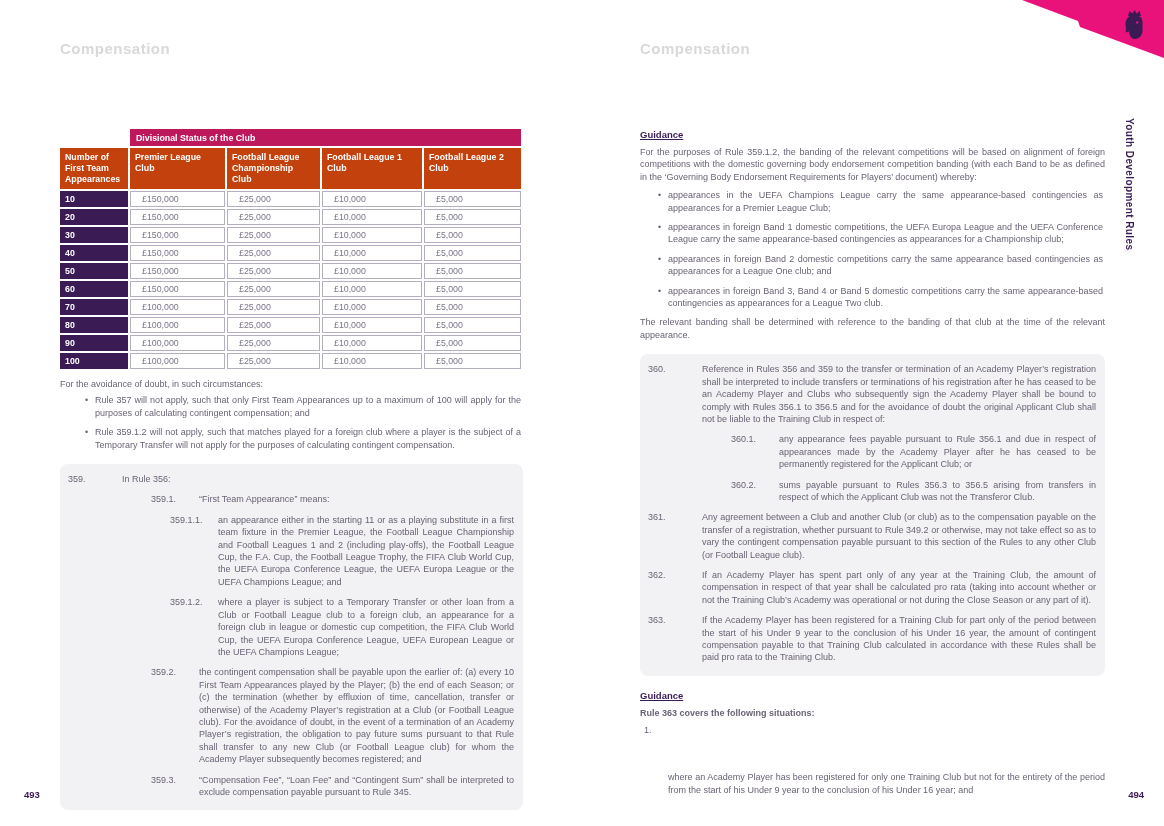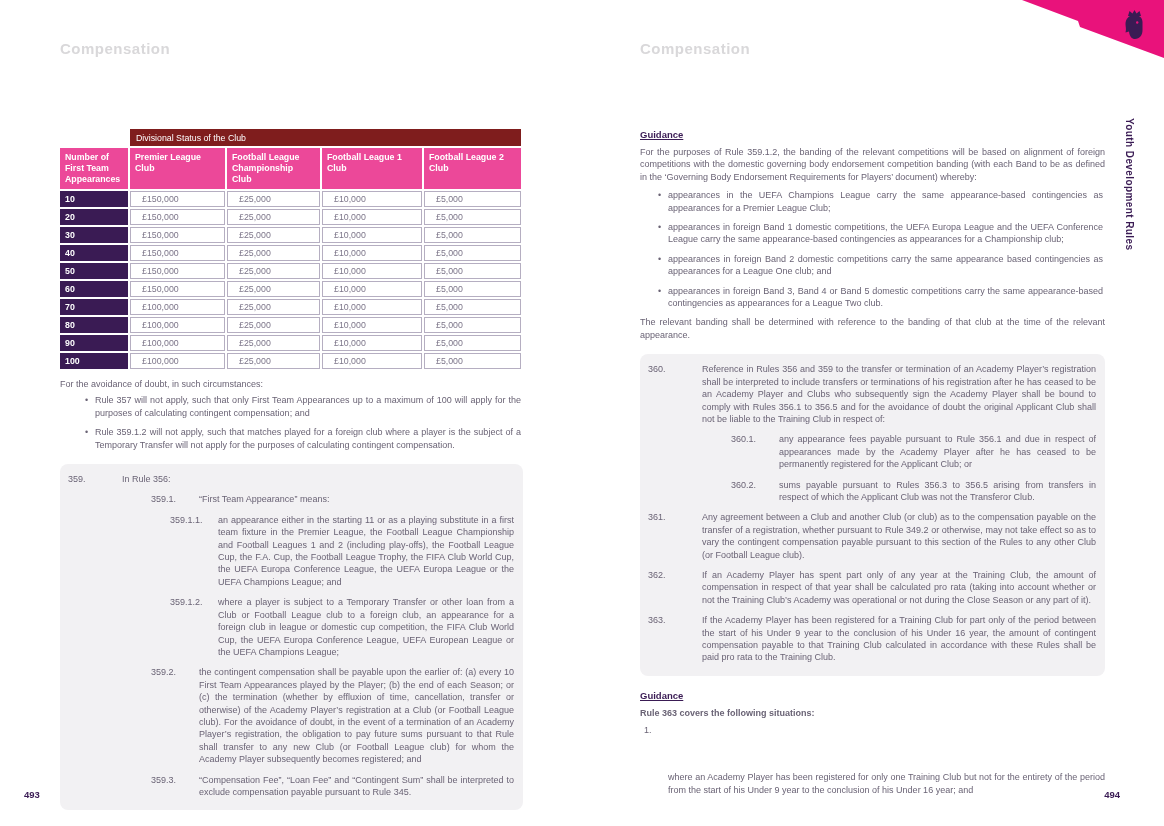--- a/index.html
+++ b/index.html
@@ -19,25 +19,25 @@
   .comp-table{
     display:grid;
     grid-template-columns:68px 95px 93px 100px 97px;
     gap:2px;
     margin-top:72px;
     font-size:8.8px;
   }
   .cell{box-sizing:border-box;}
   .t-blank{background:transparent;}
   .t-span{
-    grid-column:2/6;background:#7f1d1d;color:#fff;font-weight:normal;
+    grid-column:2/6;background:#be185d;color:#fff;font-weight:bold;
     padding:4px 6px 3px;box-sizing:border-box;
   }
   .t-head{
-    background:#ec4899;color:#fff;font-weight:bold;
+    background:#c2410c;color:#fff;font-weight:bold;
     padding:4px 5px;min-height:38px;box-sizing:border-box;line-height:11px;
   }
   .cell-label{
     background:#3a1b54;color:#fff;font-weight:bold;
     padding:2px 5px;min-height:15px;display:flex;align-items:center;box-sizing:border-box;
   }
   .cell-val{
     background:#fff;border:1px solid #b5aec1;color:#7c7589;
     padding:2px 11px;min-height:15px;display:flex;align-items:center;box-sizing:border-box;
   }
@@ -75,21 +75,21 @@
   .note{margin:7px 0 0;}
   .numlist{margin-top:5px;}
   .numbered-item{display:flex;font-size:9px;line-height:12.4px;margin-bottom:6px;}
   .numbered-item .n-num{width:28px;flex:0 0 auto;padding-left:4px;box-sizing:border-box;}
   .numbered-item .n-text{flex:1;text-align:justify;margin-top:47px;}
   
   .page-num{
     position:absolute;font-size:9.5px;font-weight:bold;color:#3a1b54;top:789px;
   }
   .page-num.pn-left{left:24px;}
-  .page-num.pn-right{right:44px;}
+  .page-num.pn-right{right:20px;}
   .vertical-label{
     position:absolute;left:1124px;top:118px;
     writing-mode:vertical-rl;
     font-size:10px;font-weight:bold;color:#3a1b54;letter-spacing:.4px;
     white-space:nowrap;
   }
   .corner-banner{position:absolute;top:0;right:0;width:150px;height:62px;}
   .lion-logo{position:absolute;left:1121px;top:9px;width:26px;height:34px;}
 </style>
 </head>

